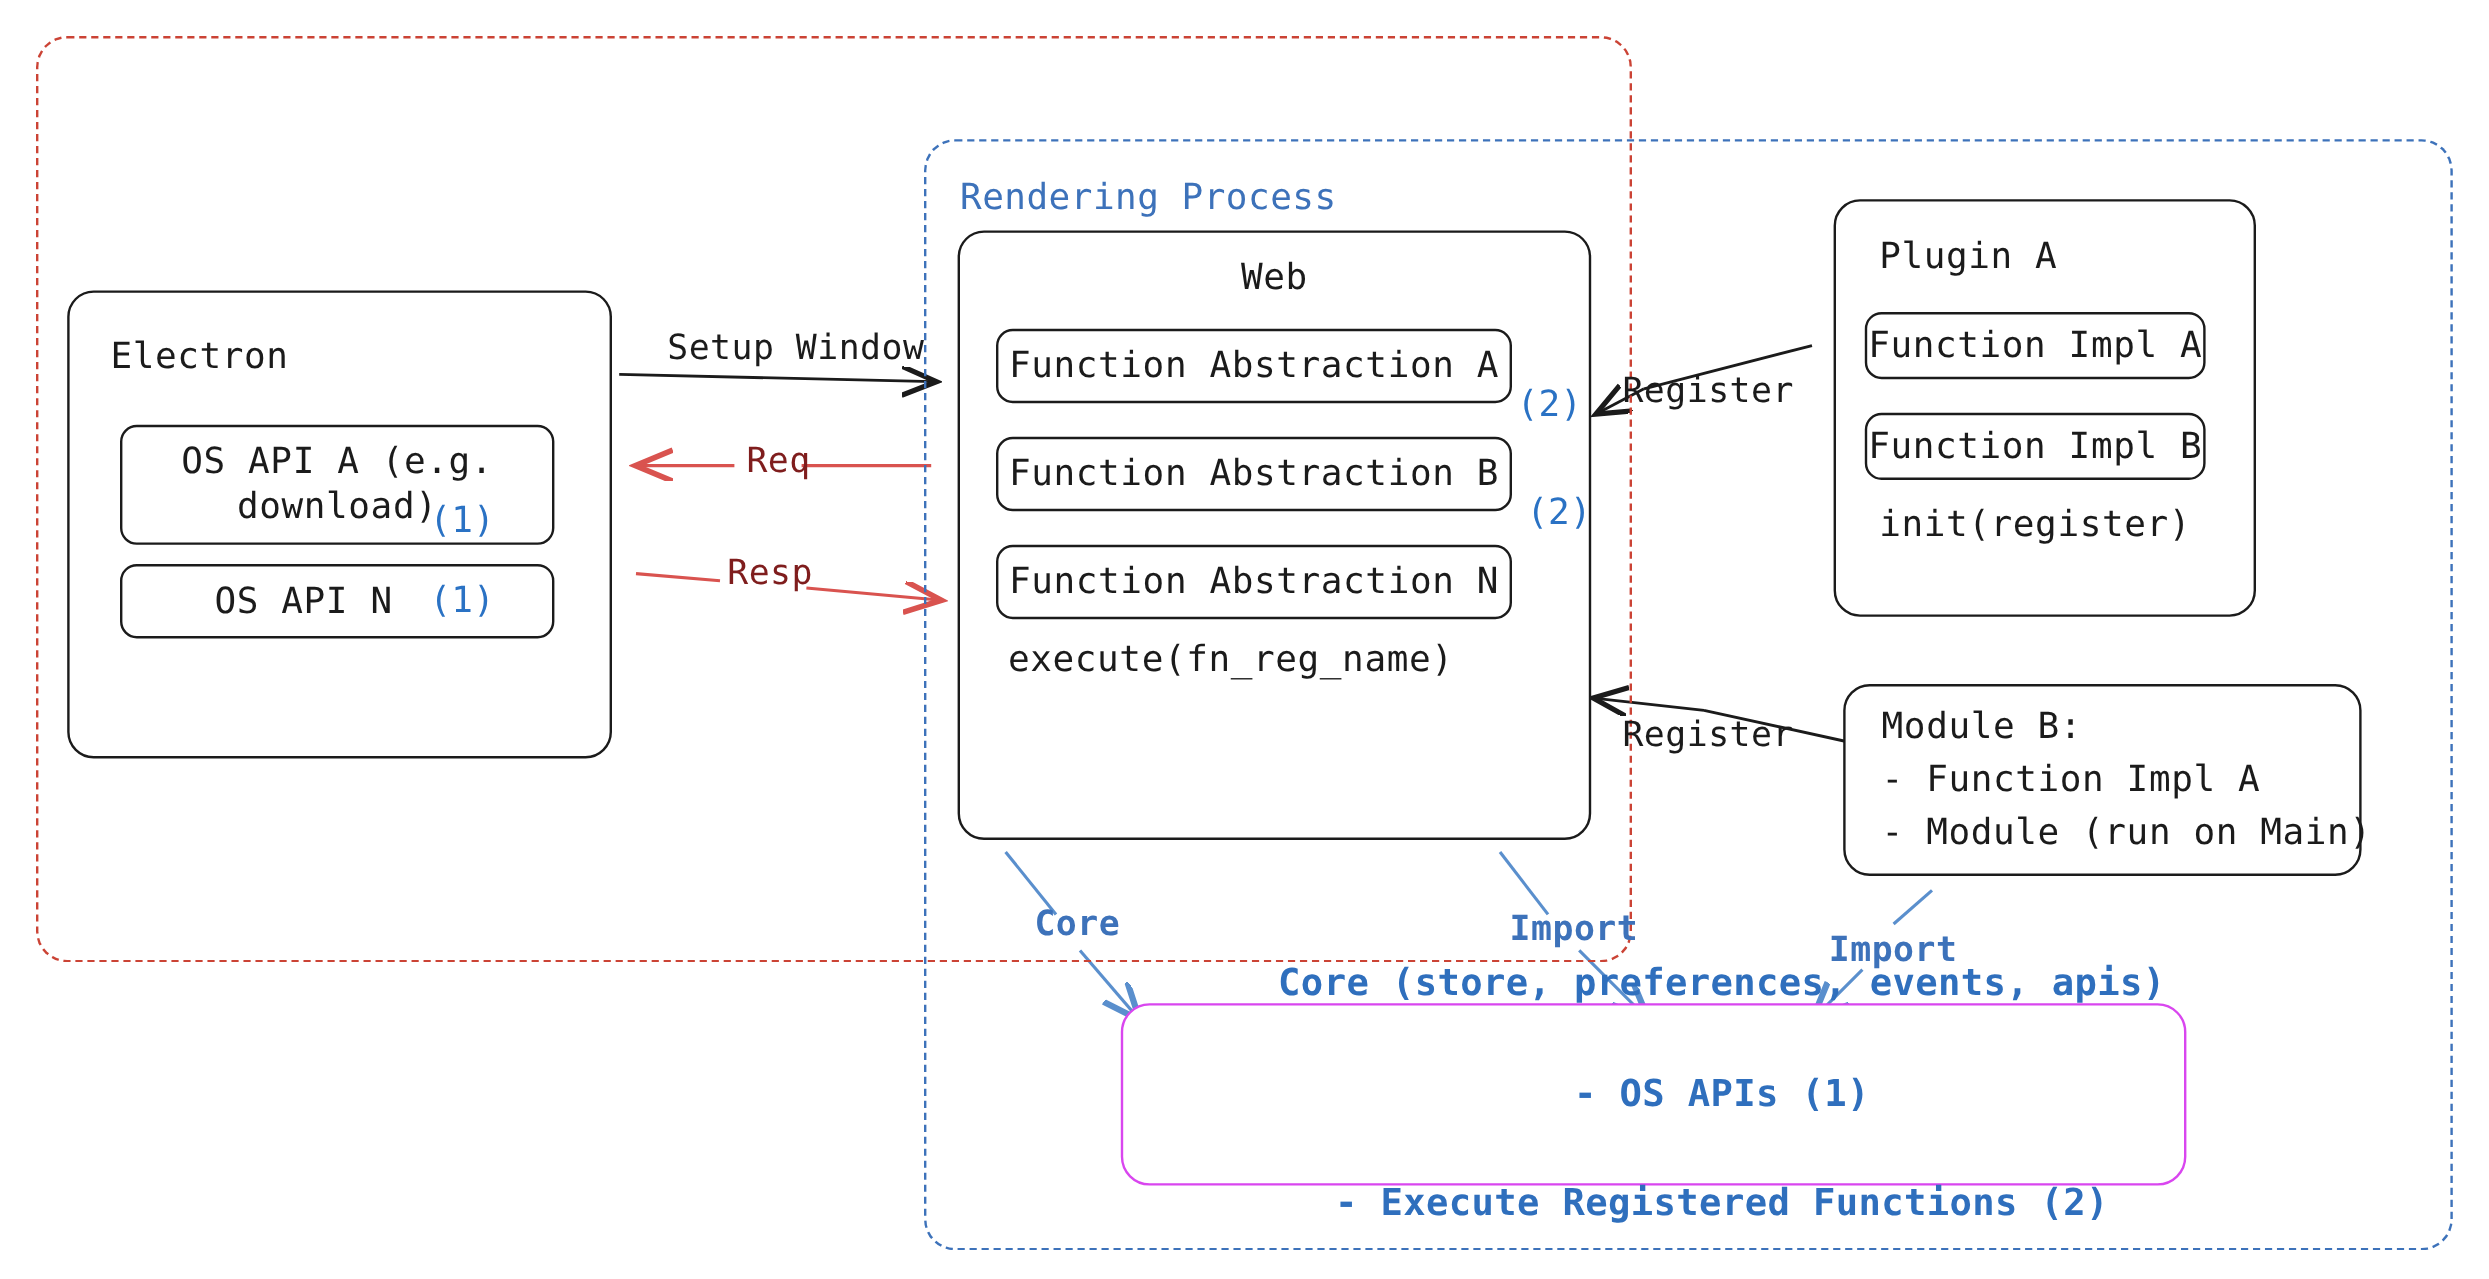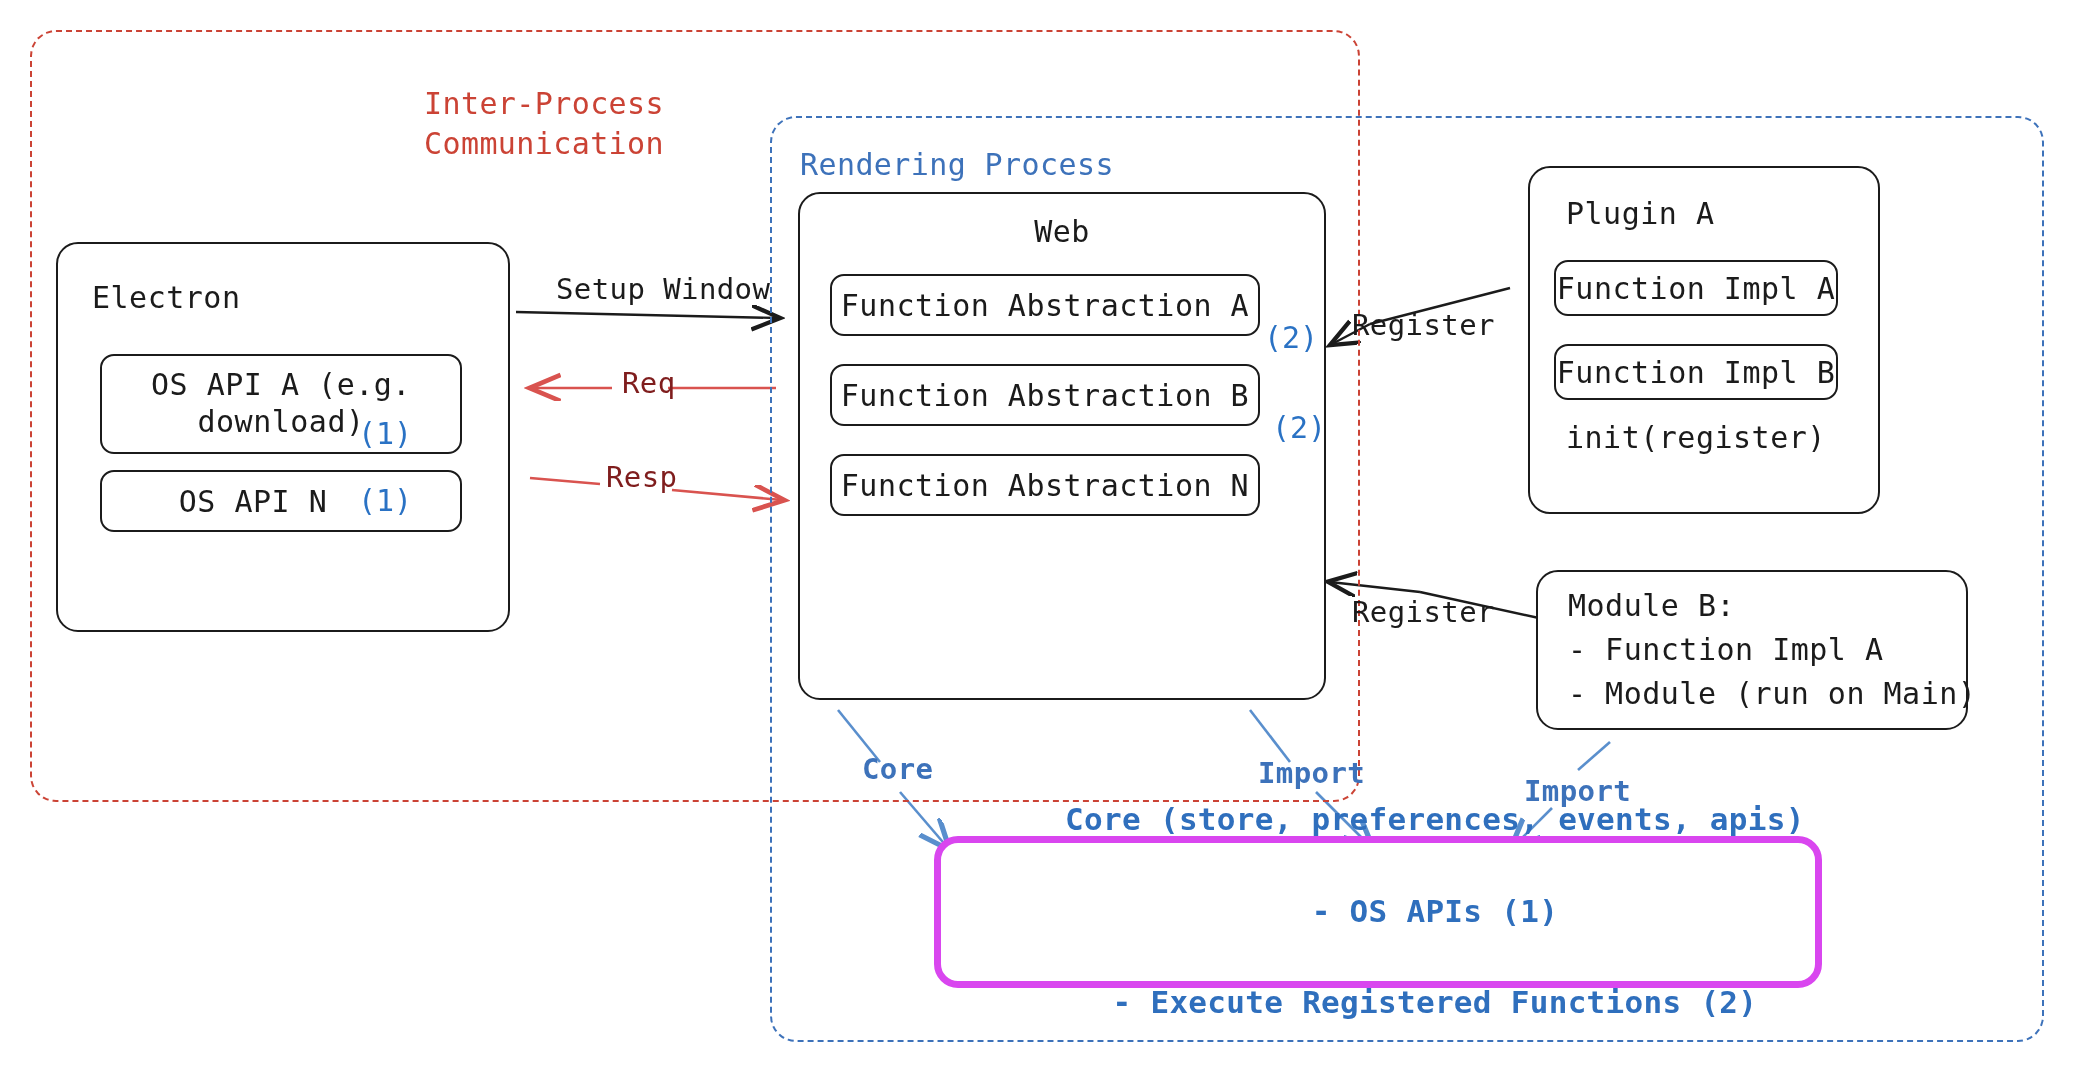--- a/index.html
+++ b/index.html
@@ -97,21 +97,21 @@
     position: absolute;
     font-size: 30px;
     color: #2a72c4;
     white-space: pre;
   }
 
   
   .core-box {
     position: absolute;
     box-sizing: border-box;
-    border: 7px solid #d946ef;
+    border: 2px solid #d946ef;
     border-radius: 24px;
     background: #ffffff;
   }
   .core-text {
     position: absolute;
     left: 0;
     right: 0;
     top: 50%;
     transform: translateY(-50%);
     text-align: center;
@@ -175,22 +175,20 @@
       <path d="M1316,792 L1372,848" fill="none" stroke="#5a8fcd" stroke-width="2.6" marker-end="url(#arrow-blue)"></path>
     </g>
 
     <g>
       <path d="M1610,742 L1578,770" fill="none" stroke="#5a8fcd" stroke-width="2.6"></path>
       <path d="M1552,808 L1512,848" fill="none" stroke="#5a8fcd" stroke-width="2.6" marker-end="url(#arrow-blue)"></path>
     </g>
   </svg>
 
   <div class="group red" style="left:30px; top:30px; width:1330px; height:772px;"></div>
-  <div class="group-label red" style="left:424px; top:84px; width:300px;">Inter-Process
-Communication</div>
 
   <div class="group blue" style="left:770px; top:116px; width:1274px; height:926px;"></div>
   <div class="group-label blue" style="left:800px; top:145px;">Rendering Process</div>
 
   <div class="node" style="left:56px; top:242px; width:454px; height:390px;">
     <div class="node-title" style="left:34px; top:36px;">Electron</div>
 
     <div class="node inner" style="left:42px; top:110px; width:362px; height:100px;">
       <div class="cell-text two-line">OS API A (e.g.
 download)</div>
@@ -211,20 +209,21 @@
     </div>
 
     <div class="node inner" style="left:30px; top:170px; width:430px; height:62px;">
       <div class="cell-text">Function Abstraction B</div>
     </div>
 
     <div class="node inner" style="left:30px; top:260px; width:430px; height:62px;">
       <div class="cell-text">Function Abstraction N</div>
     </div>
 
+    <div class="node-title" style="left:40px; top:338px;">execute(fn_reg_name)</div>
   </div>
 
   <div class="marker" style="left:1264px; top:320px;">(2)</div>
   <div class="marker" style="left:1272px; top:410px;">(2)</div>
 
   <div class="node" style="left:1528px; top:166px; width:352px; height:348px;">
     <div class="node-title" style="left:36px; top:28px;">Plugin A</div>
 
     <div class="node inner" style="left:24px; top:92px; width:284px; height:56px;">
       <div class="cell-text">Function Impl A</div>

